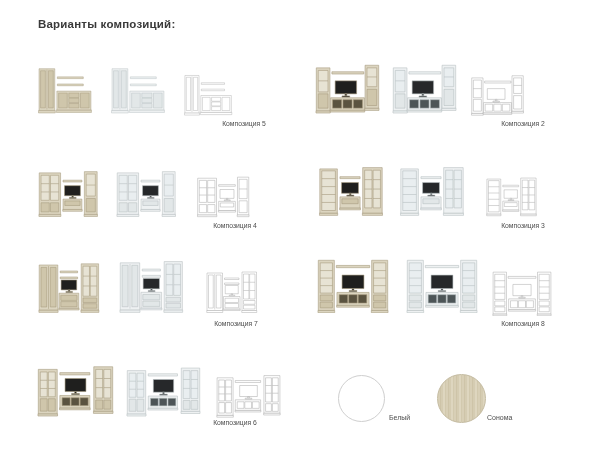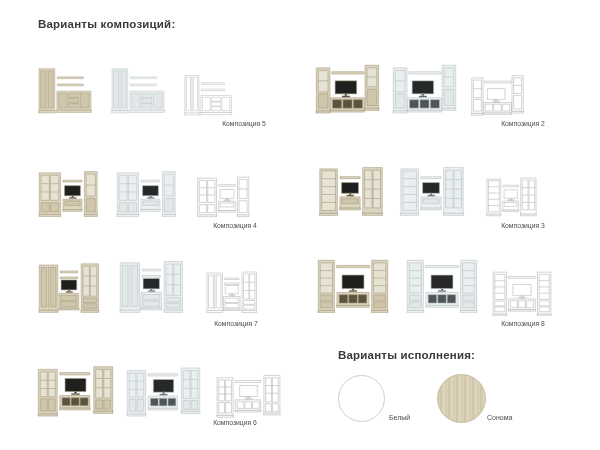--- a/index.html
+++ b/index.html
@@ -335,19 +335,18 @@
         <use href="#sym-c6"></use>
       </svg>
     </div>
   <div class="fig" style="left:216px;top:369px;width:65px;height:49px">
     <svg class="v-outline" viewBox="0 0 118 82" preserveAspectRatio="xMidYMax meet">
         <use href="#sym-c6"></use>
       </svg>
     </div>
   <div class="cap" style="left:204px;top:419px">Композиция 6</div>
 
-  <div class="h" style="left:338px;top:349px">Варианты исполнения:</div>
   <div class="swatch swatch-white" style="left:338px;top:375px;width:45px;height:45px"></div>
   <div class="fcap" style="left:389px;top:414px">Белый</div>
   <div class="swatch swatch-sonoma" style="left:437px;top:374px;width:47px;height:47px"></div>
   <div class="fcap" style="left:487px;top:414px">Сонома</div>
 
 </div>
 
 </body></html>

